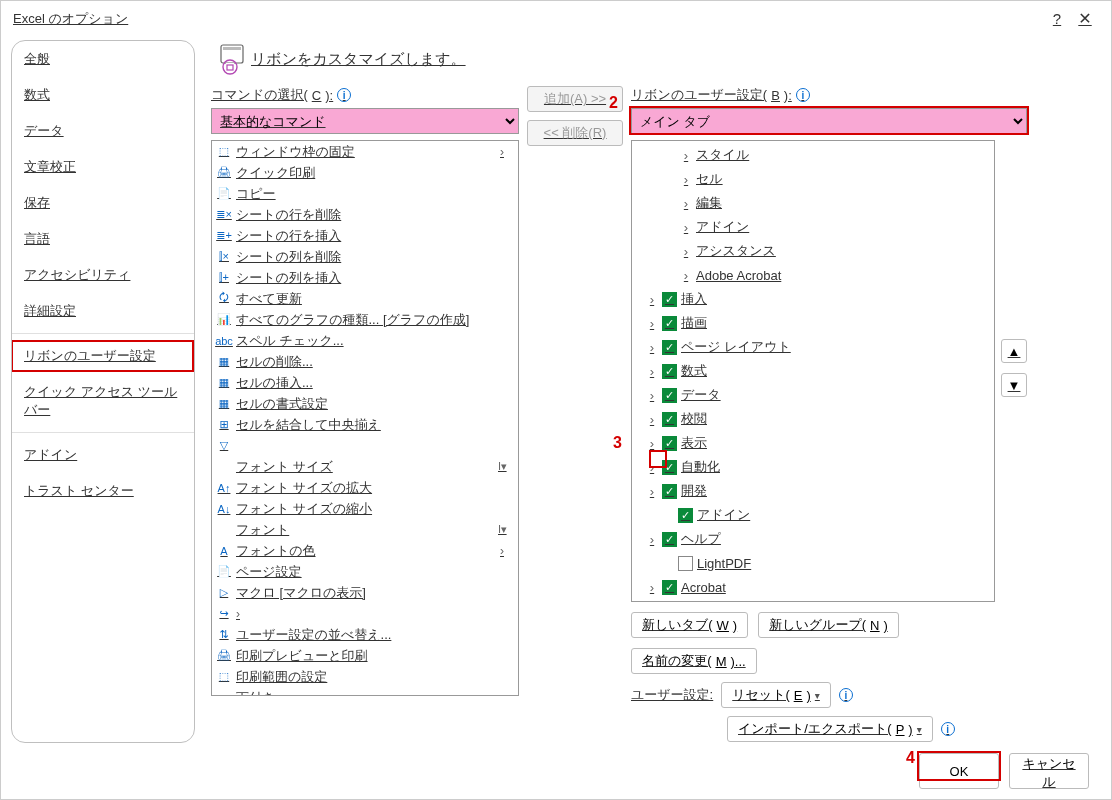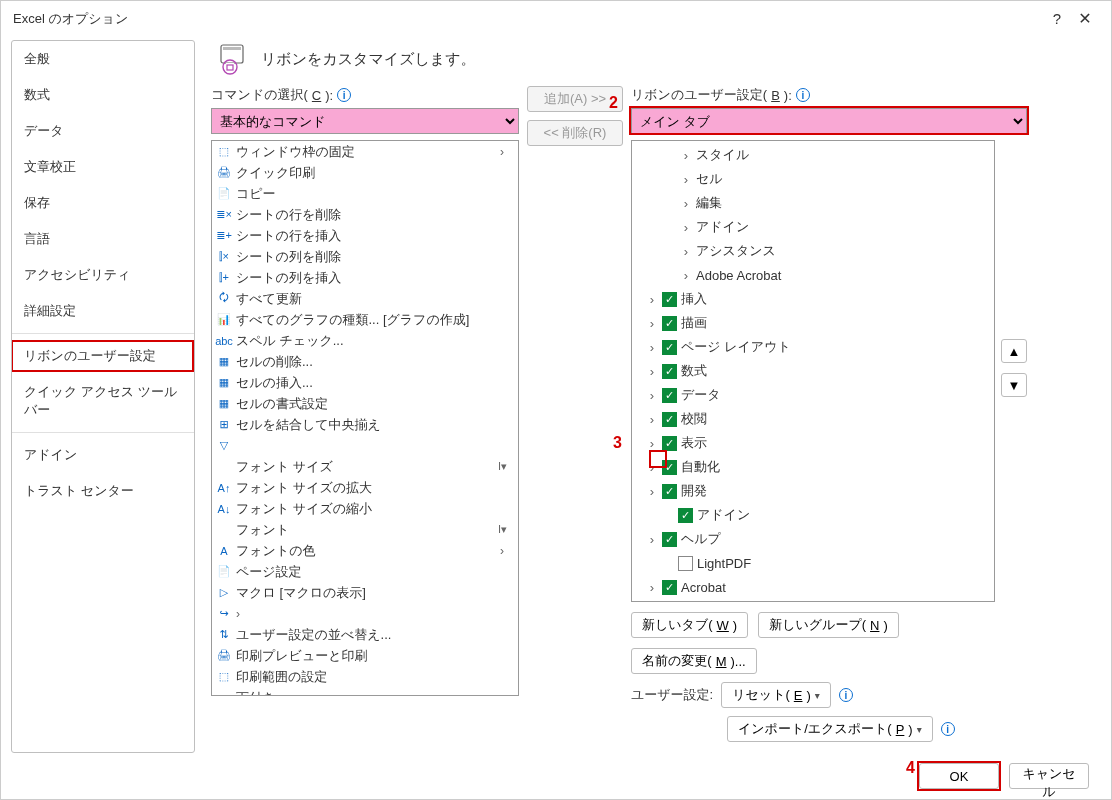--- a/index.html
+++ b/index.html
@@ -1,32 +1,32 @@
 <!DOCTYPE html>
 <html><head>
 <meta charset="utf-8">
 <style>
   * { box-sizing: border-box; font-family: "Yu Gothic UI", "Meiryo", sans-serif; font-size: 13px; }
   body { margin: 0; background: #fff; color: #333; }
-  .window { width: 1112px; height: 800px; display: flex; flex-direction: column; border: 1px solid #ccc; }
+  .window { width: 1112px; height: 800px; display: flex; flex-direction: column; border: 1px solid #ccc; text-decoration: underline; }
 
   .titlebar { display: flex; align-items: center; padding: 8px 12px; }
   .titlebar .spacer { flex: 1; }
   .titlebar .help, .titlebar .close { width: 28px; text-align: center; font-size: 15px; cursor: default; }
   .titlebar .close { font-size: 16px; }
 
   .body { flex: 1; display: flex; padding: 4px 10px 6px 10px; gap: 16px; overflow: hidden; }
 
-  .sidebar { width: 184px; border: 1px solid #bfbfbf; border-radius: 3px; background: #fff; overflow-y: auto; }
+  .sidebar { width: 184px; border: 1px solid #bfbfbf; border-radius: 14px; background: #fff; overflow-y: auto; }
   .sidebar-item { padding: 9px 12px; cursor: default; }
   .sidebar-item.divider { border-top: 1px solid #e0e0e0; margin-top: 4px; padding-top: 13px; }
 
   .main { flex: 1; display: flex; flex-direction: column; overflow: hidden; }
 
-  .header-row { display: flex; align-items: center; gap: 10px; margin: 2px 0 10px 6px; }
+  .header-row { display: flex; align-items: center; margin: 2px 0 10px 6px; }
   .header-row .icon-box { width: 34px; height: 34px; position: relative; }
   .header-row .icon-box svg { width: 34px; height: 34px; }
   .header-row .title { font-size: 15px; }
 
   .config-row { display: flex; gap: 0; align-items: flex-start; }
   .left-col { width: 308px; display: flex; flex-direction: column; }
   .mid-col  { width: 112px; display: flex; flex-direction: column; justify-content: center; align-items: center; gap: 8px; }
   .right-col{ flex: 1; display: flex; flex-direction: column; max-width: 396px; }
 
   .label-line { font-size: 13px; margin-bottom: 4px; display: flex; align-items: center; gap: 4px; }
@@ -51,21 +51,21 @@
 
   .mid-btn { width: 96px; height: 26px; border: 1px solid #bbb; border-radius: 3px; background: #f4f4f4; color: #999; }
 
   .below-row { display: flex; gap: 10px; margin-top: 10px; flex-wrap: wrap; }
   .btn { height: 26px; border: 1px solid #bbb; border-radius: 3px; background: #fff; padding: 12px 10px; display: inline-flex; align-items: center; gap: 4px; }
   .btn .drop { font-size: 10px; color: #555; }
 
   .user-line { display: flex; align-items: center; gap: 8px; margin-top: 8px; }
 
   .footer { display: flex; justify-content: flex-end; gap: 10px; padding: 4px 22px 10px 0; align-items: center; }
-  .foot-btn { width: 80px; height: 26px; border: 1px solid #bbb; border-radius: 3px; background: #fff; }
+  .foot-btn { width: 80px; height: 36px; border: 1px solid #bbb; border-radius: 3px; background: #fff; }
 
   
   .ann-box { border: 2px solid #d40000; position: absolute; pointer-events: none; }
   .ann-num { position: absolute; color: #d40000; font-weight: bold; font-size: 16px; font-family: Arial, sans-serif; }
   .rel { position: relative; }
 
   .right-outer { display: flex; gap: 6px; }
   .arrow-col { display: flex; flex-direction: column; gap: 10px; justify-content: center; }
   .arrow-btn { width: 26px; height: 24px; border: 1px solid #bbb; border-radius: 3px; background: #fff; display: flex; align-items: center; justify-content: center; }
   

